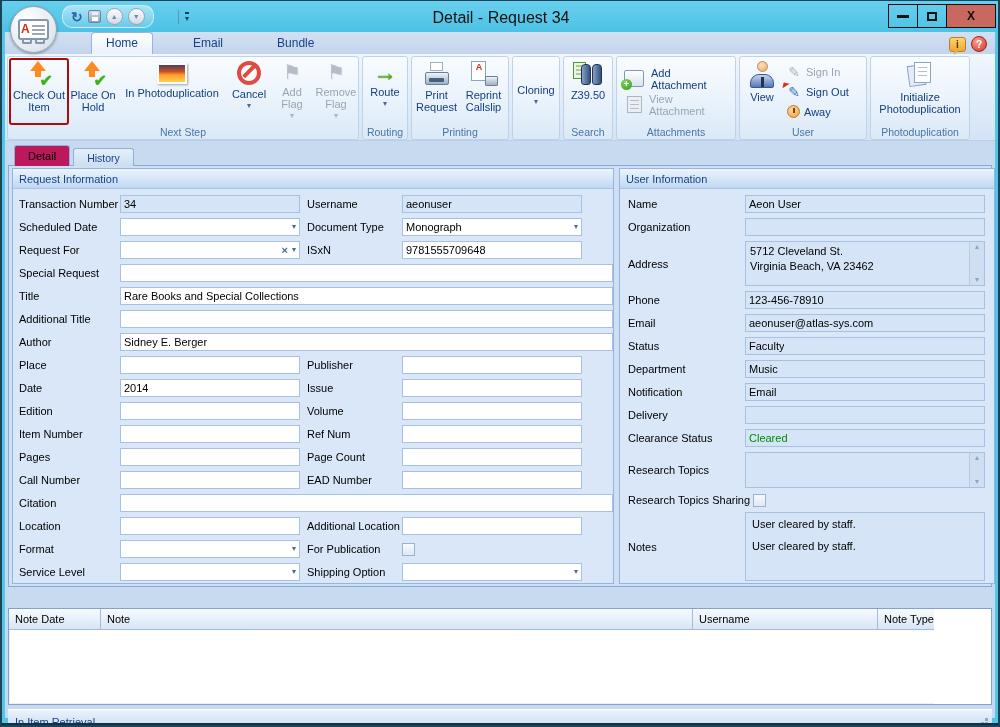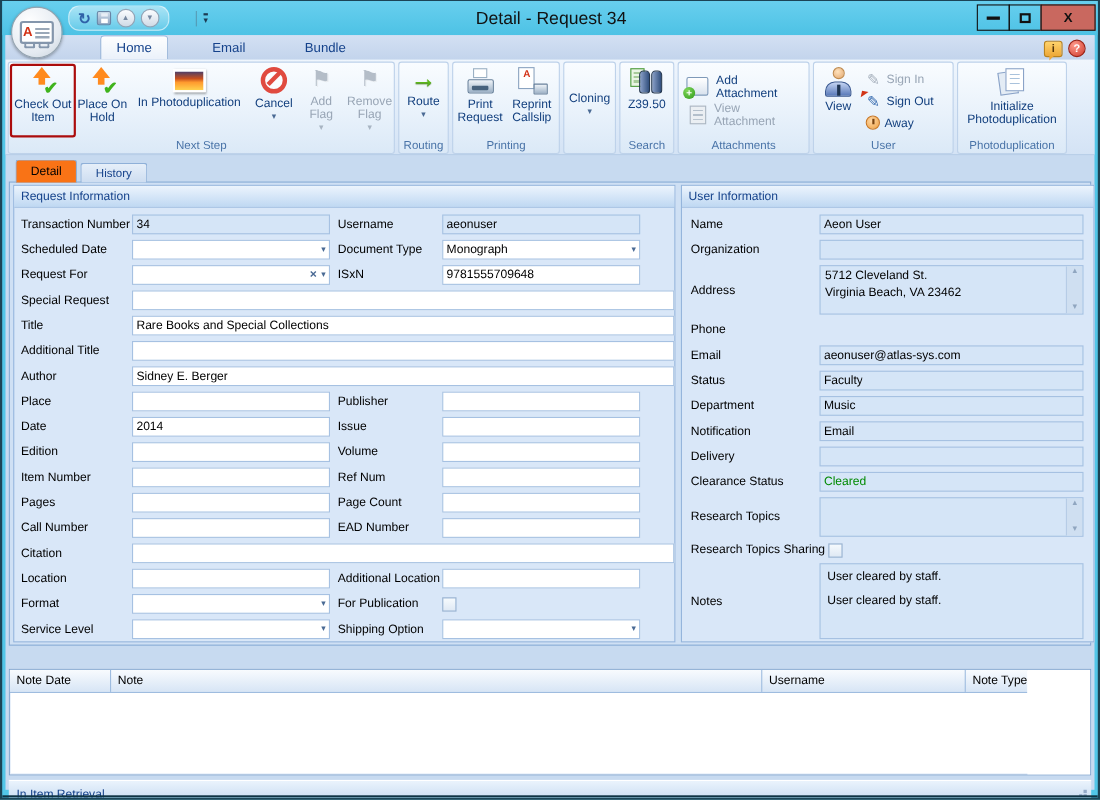--- a/index.html
+++ b/index.html
@@ -99,21 +99,21 @@
   .awayico::after{content:"";position:absolute;left:5px;top:2px;width:2px;height:5px;background:#7a4410;}
   .stackico{position:relative;width:28px;height:27px;}
   .stackico .pg2{position:absolute;left:2px;top:4px;width:17px;height:21px;background:#e4ecf5;border:1px solid #8aa3c8;transform:rotate(-8deg);}
   .stackico .pg1{position:absolute;left:8px;top:1px;width:17px;height:21px;background:#fff;border:1px solid #8aa3c8;}
   .stackico .pg1::after{content:"";position:absolute;inset:4px 3px;background:repeating-linear-gradient(180deg,#a9c2dc 0 1px,transparent 1px 4px);}
 
   
   .content{flex:1;padding:4px 3px 0;display:flex;flex-direction:column;}
   .doctabs{display:flex;height:21px;padding-left:6px;position:relative;z-index:2;}
   .dtab{display:flex;align-items:center;font-size:11px;padding:0 13px;border:1px solid #8fb0d8;border-bottom:none;border-radius:3px 3px 0 0;margin-right:3px;}
-  .dtab.active{background:#f97316;color:#000;}
+  .dtab.active{background:#be185d;color:#000;}
   .dtab.inactive{background:linear-gradient(#e6eff9,#cdddf1);color:#15428b;margin-top:3px;font-size:10.5px;}
   .panelbox{height:422px;border:1px solid #86abd4;background:#cfe0f4;position:relative;margin-top:-1px;}
   .panel{position:absolute;top:2px;bottom:2px;border:1px solid #95b5dc;background:#d9e7f8;}
   .panel.left{left:3px;width:602px;}
   .panel.right{left:610px;width:376px;}
   .phead{height:20px;background:linear-gradient(#ecf4fd,#bfd8f2);border-bottom:1px solid #a8c4e4;color:#15428b;font-size:11px;display:flex;align-items:center;padding-left:6px;}
   .pbody{padding:6px 2px 0 6px;}
   .row{display:flex;align-items:center;height:18px;margin-bottom:5px;font-size:11px;color:#000;}
   .row.tall{align-items:center;}
   .lbl{flex:none;width:101px;white-space:nowrap;overflow:visible;}
@@ -584,20 +584,23 @@
 Virginia Beach, VA 23462</div>
                 <span class="sb">
                     <span class="sarr">▲</span>
                     <span class="sarr">▼</span>
                   </span>
               </div>
             </div>
 
             <div class="row">
               <span class="lbl">Phone</span>
+              <div class="fld ro wr">
+                  <span class="fval">123-456-78910</span>
+                </div>
             </div>
 
             <div class="row">
               <span class="lbl">Email</span>
               <div class="fld ro wr">
                   <span class="fval">aeonuser@atlas-sys.com</span>
                 </div>
             </div>
 
             <div class="row">

